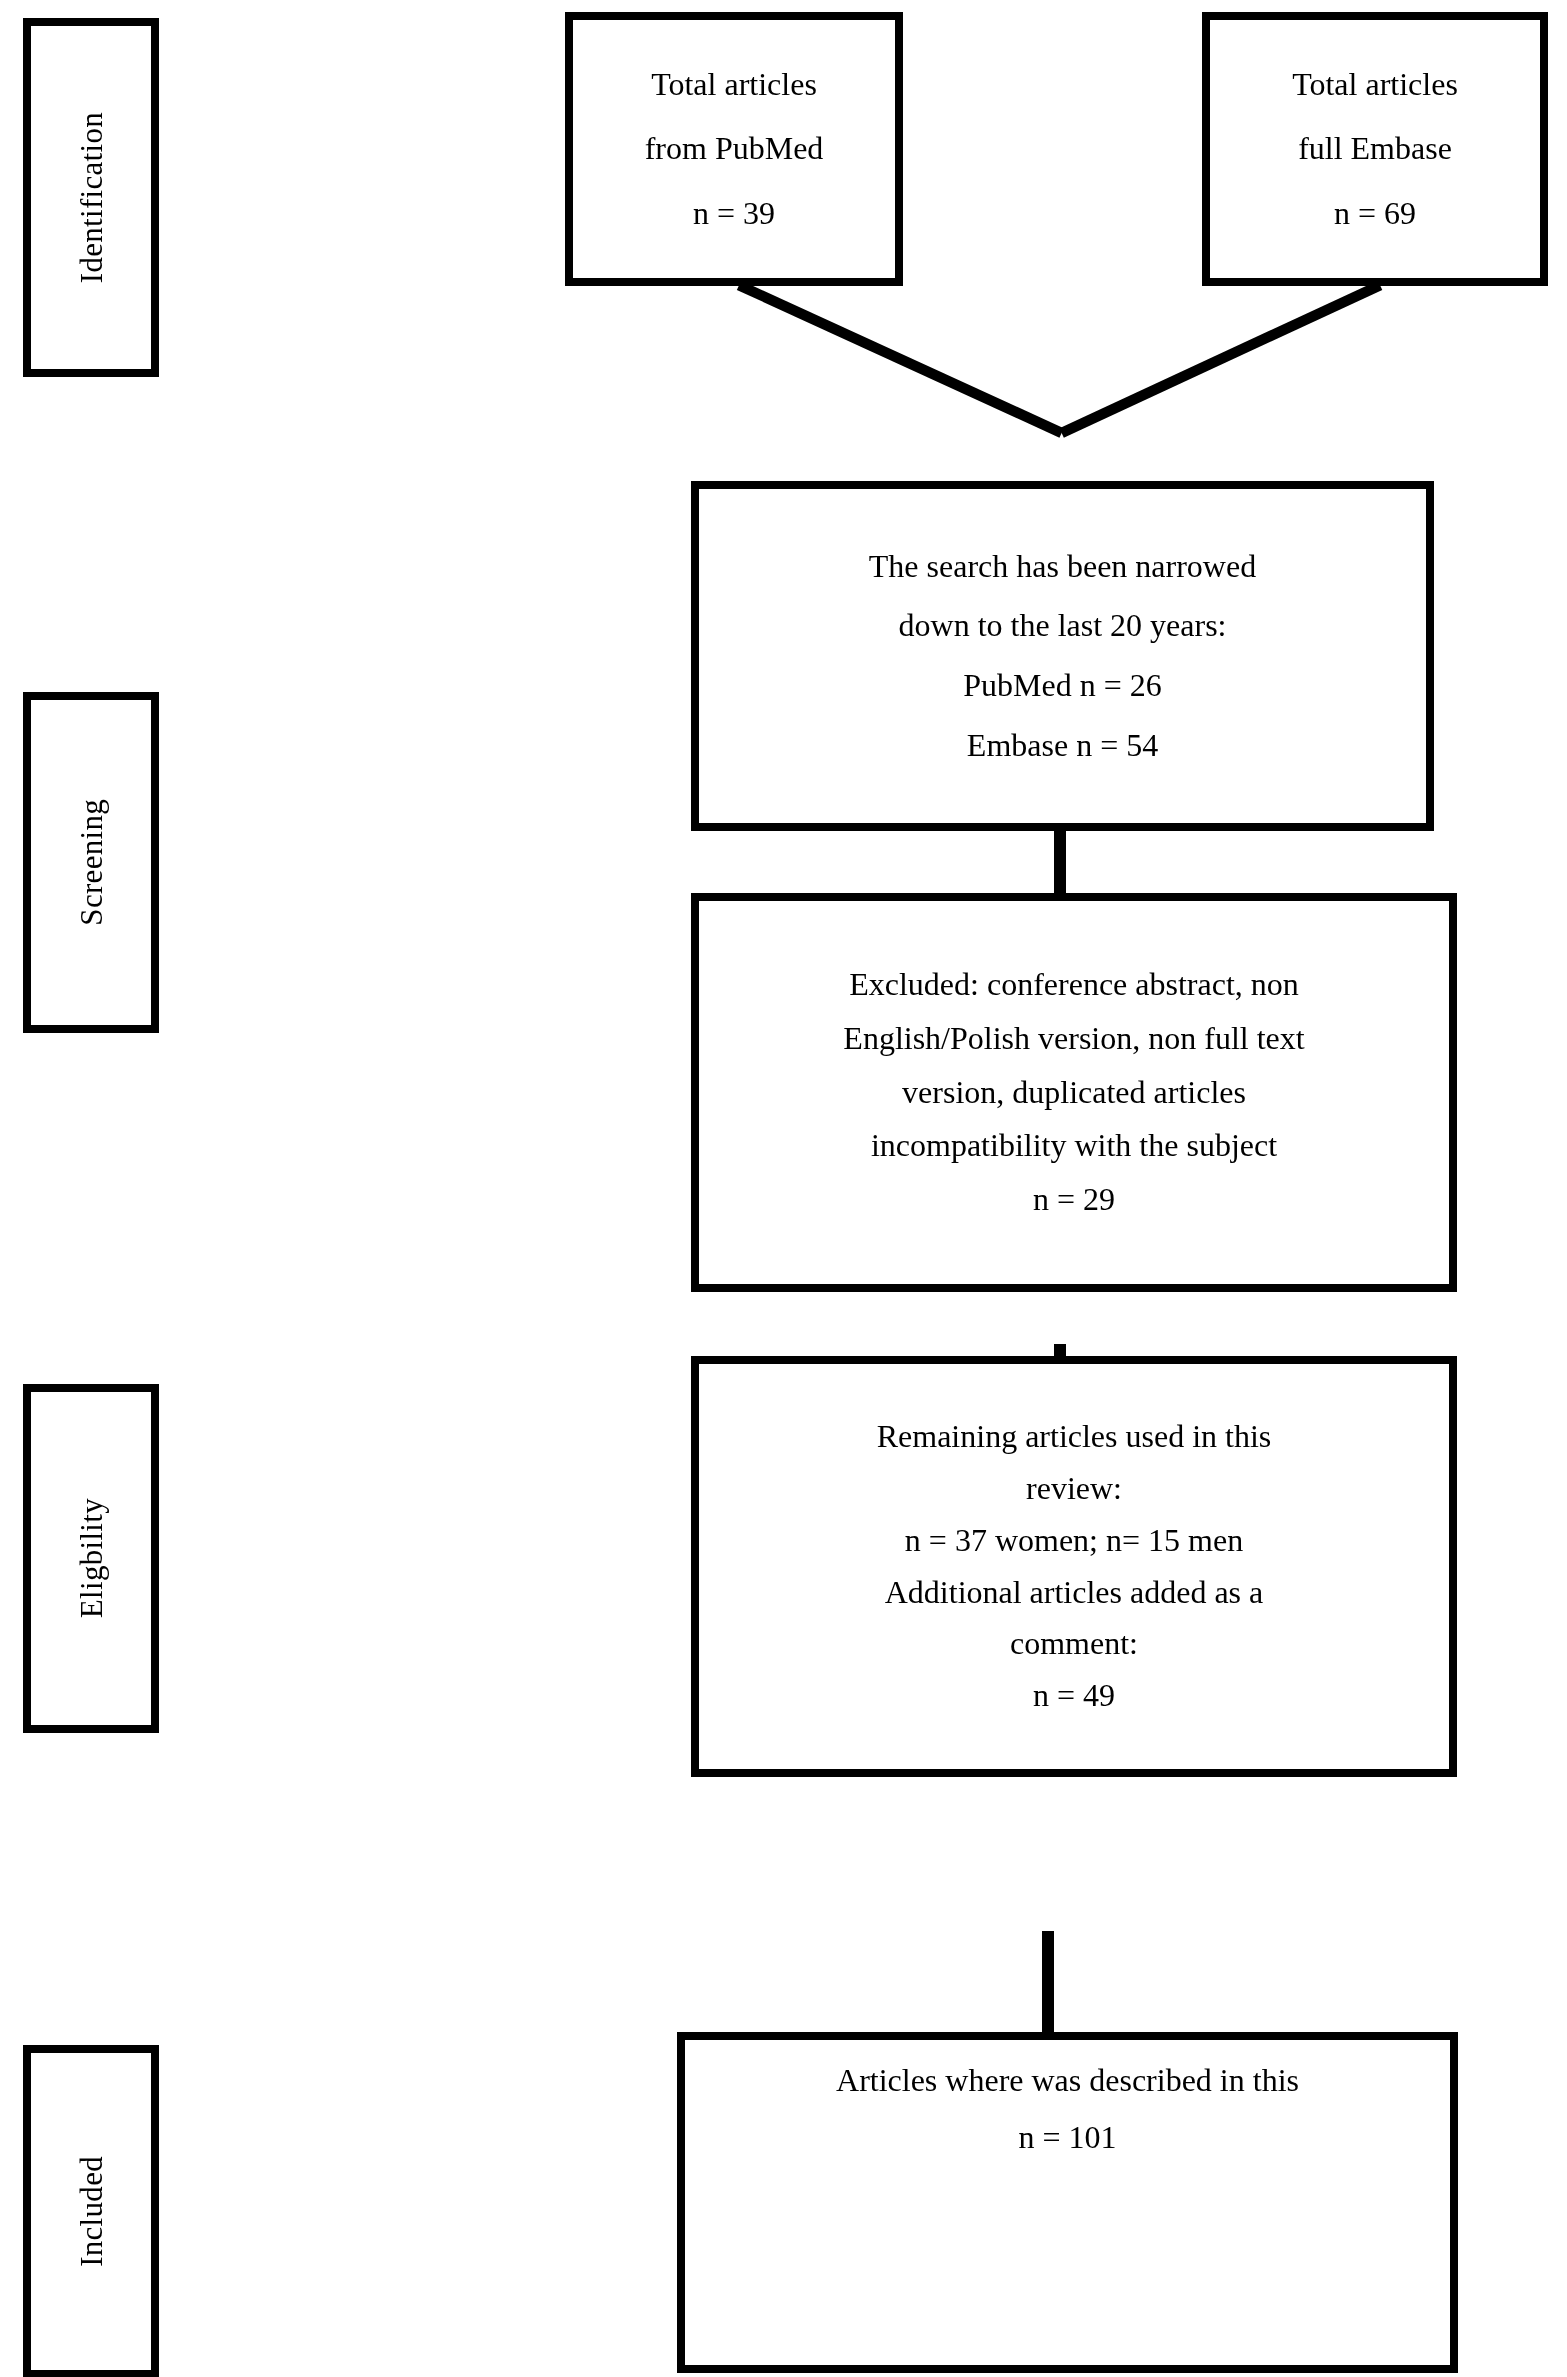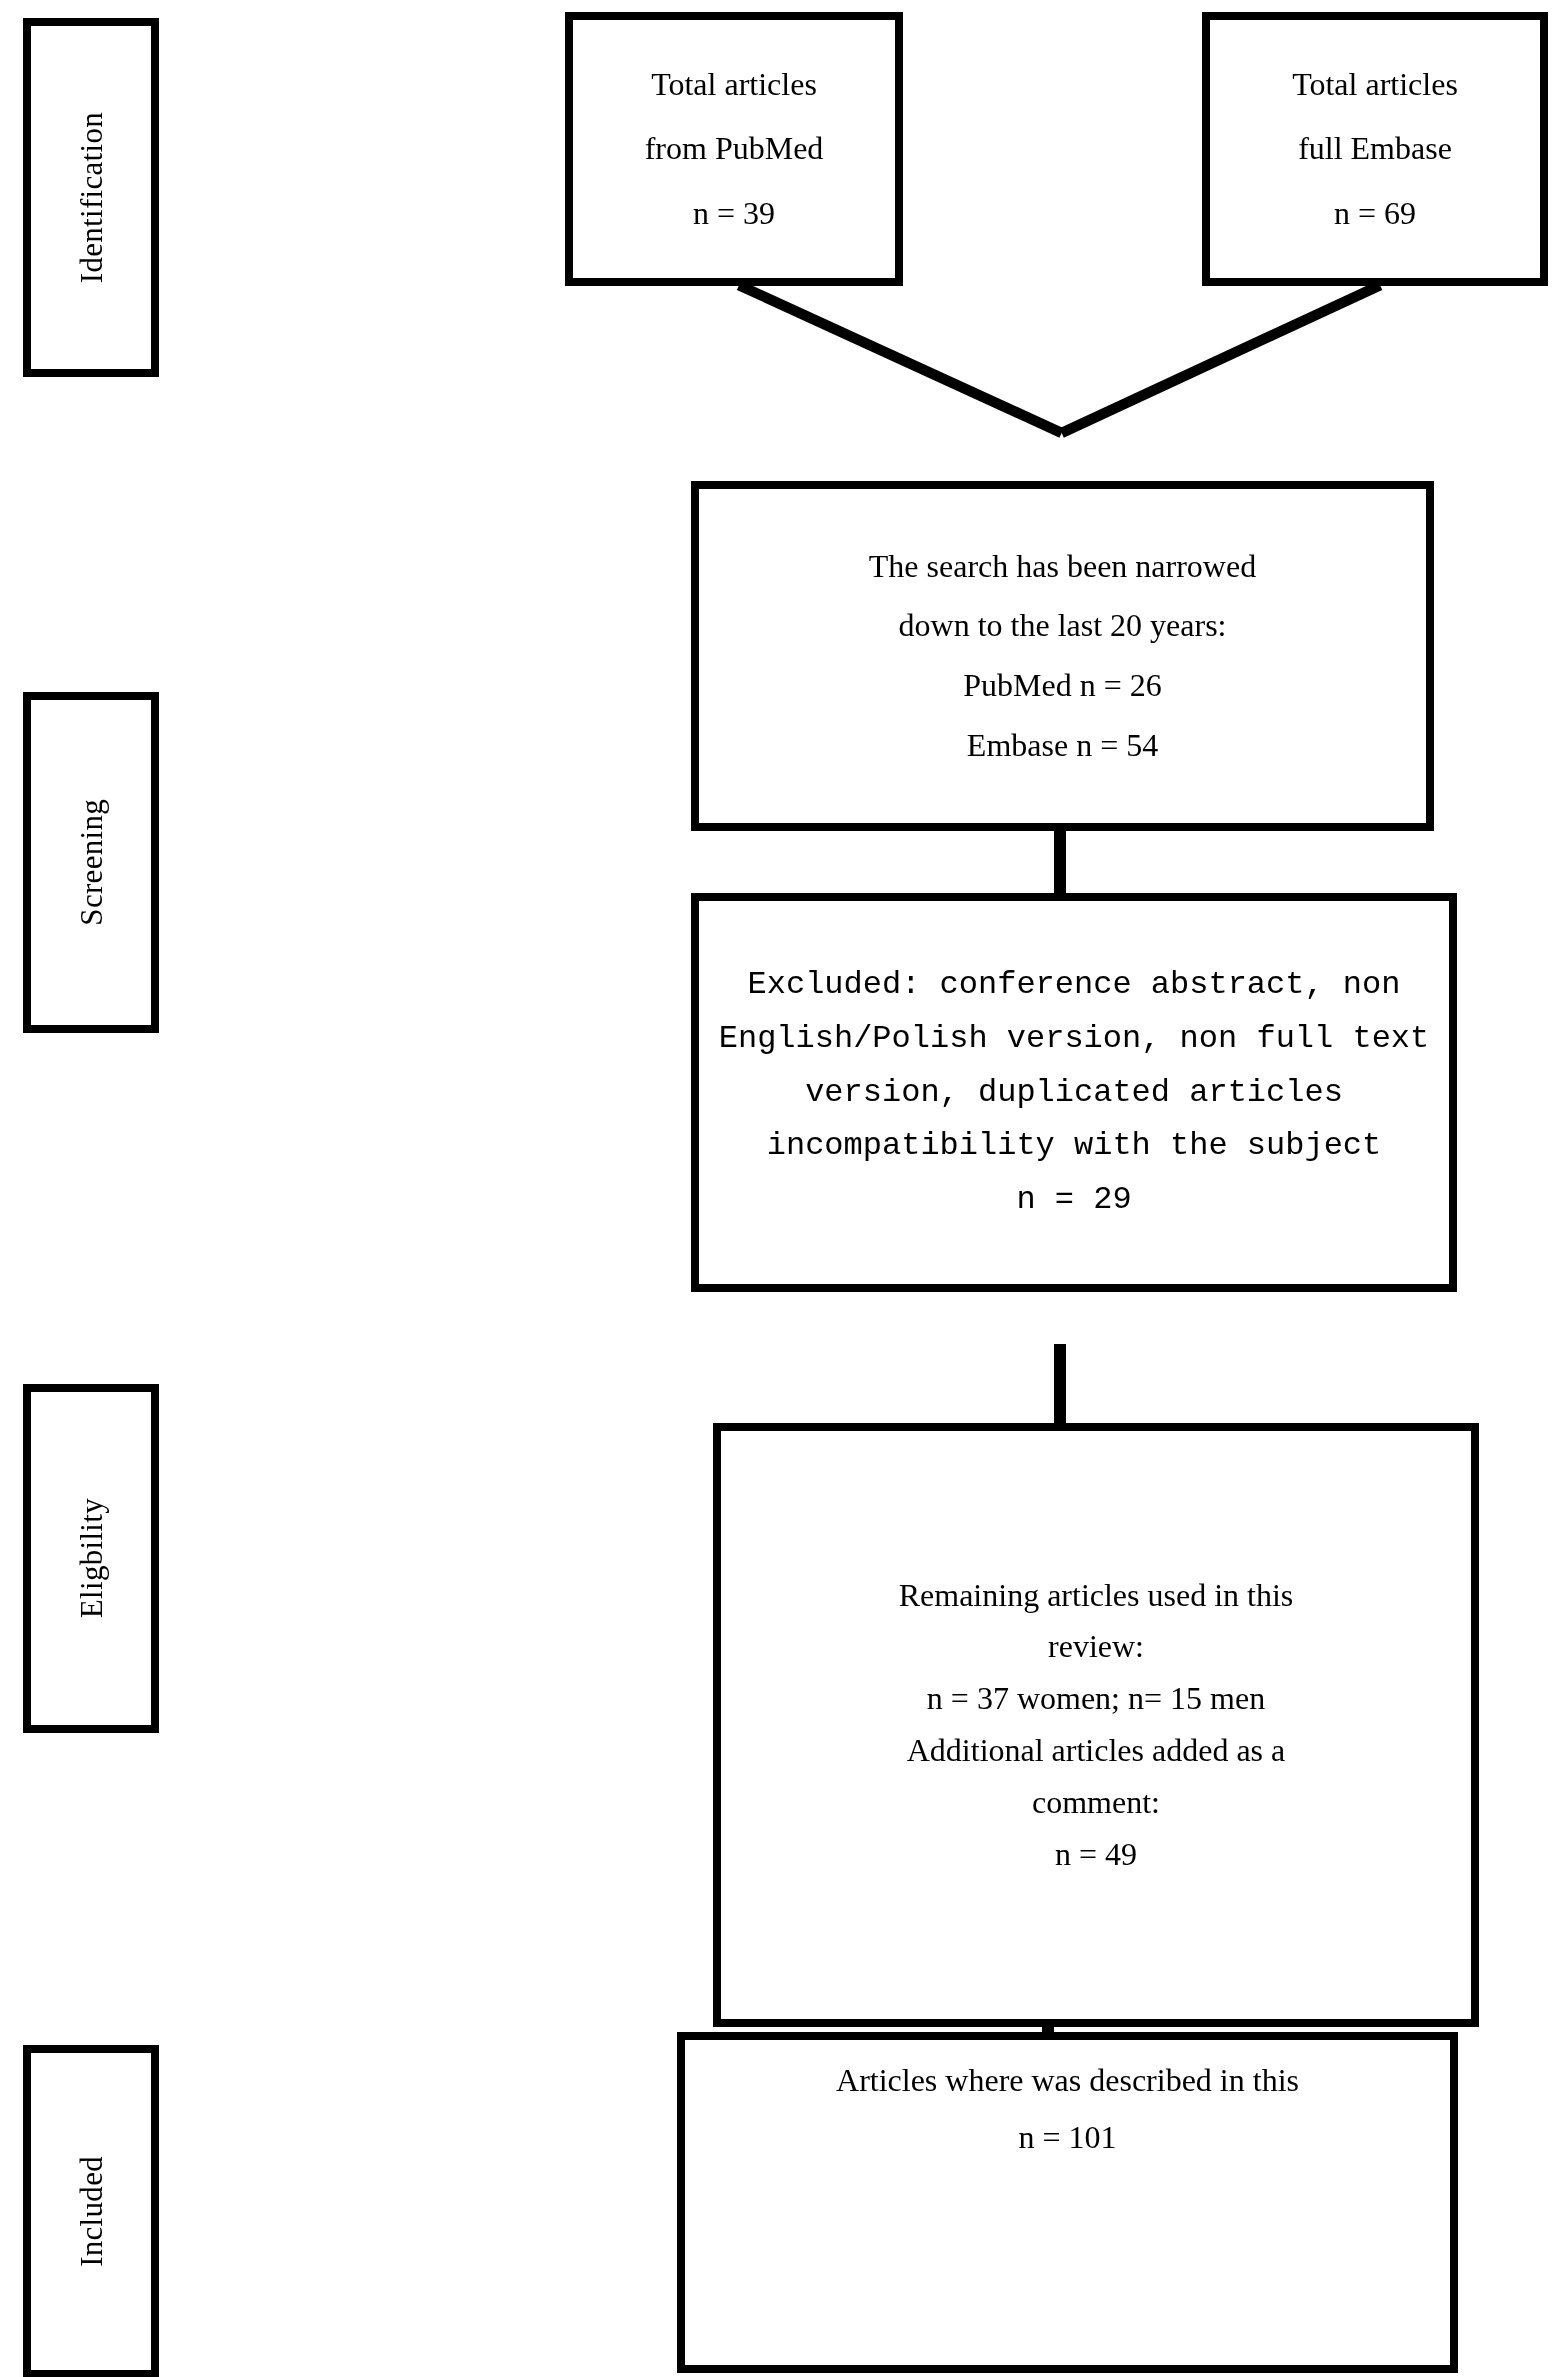--- a/index.html
+++ b/index.html
@@ -56,21 +56,21 @@
     width: 100%;
     font-size: 32px;
     line-height: 1.52;
     white-space: nowrap;
     color: #000000;
   }
 
   
   .flow-box.top-src .line { line-height: 2.02; }
   .flow-box.narrowed .line { line-height: 1.86; }
-  .flow-box.excluded .line { line-height: 1.68; font-family: Liberation Mono, monospace; }
+  .flow-box.excluded .line { line-height: 1.68; }
   .flow-box.remaining .line { line-height: 1.62; }
   .flow-box.final .line { line-height: 1.78; }
 
   
   .vline {
     position: absolute;
     background: #000000;
   }
   svg.connector-layer {
     position: absolute;
@@ -132,21 +132,21 @@
   </div>
 
   <div class="flow-box excluded" style="left:691px; top:893px; width:766px; height:399px;">
     <span class="line">Excluded: conference abstract, non</span>
     <span class="line">English/Polish version, non full text</span>
     <span class="line">version, duplicated articles</span>
     <span class="line">incompatibility with the subject</span>
     <span class="line">n = 29</span>
   </div>
 
-  <div class="flow-box remaining" style="left:691px; top:1423px; width:766px; height:604px;margin-left:22px;">
+  <div class="flow-box remaining" style="left:691px; top:1356px; width:766px; height:421px;">
     <span class="line">Remaining articles used in this</span>
     <span class="line">review:</span>
     <span class="line">n = 37 women; n= 15 men</span>
     <span class="line">Additional articles added as a</span>
     <span class="line">comment:</span>
     <span class="line">n = 49</span>
   </div>
 
   <div class="flow-box final" style="left:677px; top:2032px; width:781px; height:341px; justify-content:flex-start; padding-top:12px;">
     <span class="line">Articles where was described in this</span>

